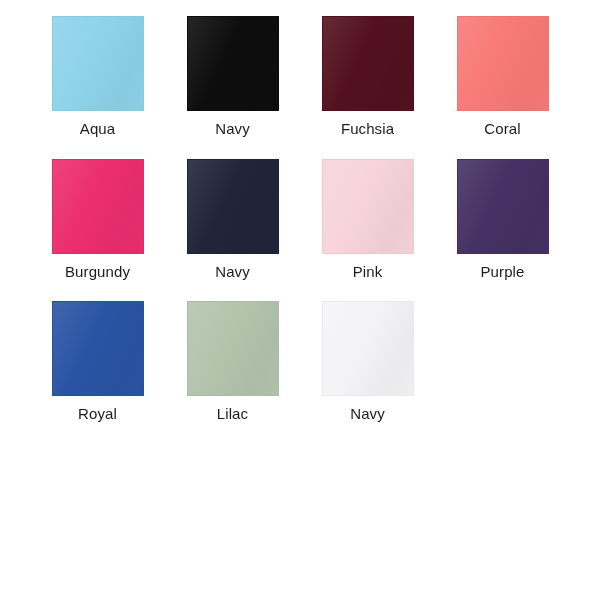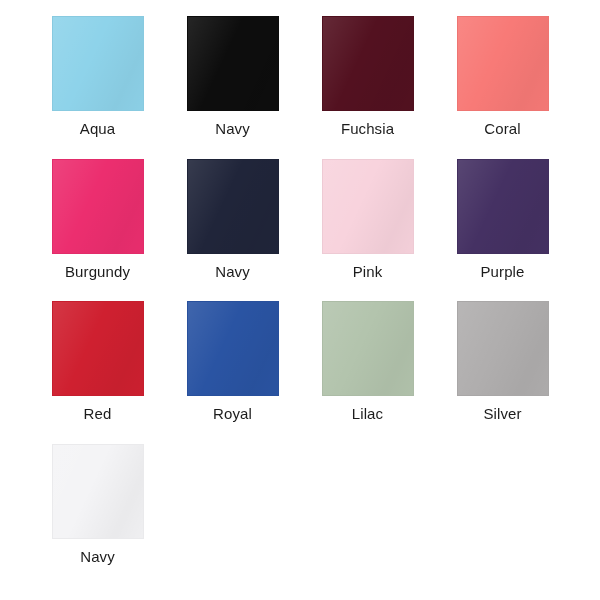--- a/index.html
+++ b/index.html
@@ -89,32 +89,24 @@
     </div>
     <div class="swatch-cell">
       <div class="swatch-chip" style="background-color: rgb(248, 211, 221);"></div>
       <div class="swatch-label">Pink</div>
     </div>
     <div class="swatch-cell">
       <div class="swatch-chip" style="background-color: rgb(69, 49, 99);"></div>
       <div class="swatch-label">Purple</div>
     </div>
     <div class="swatch-cell">
-      <div class="swatch-chip" style="background-color: rgb(207, 32, 48);"></div>
-      <div class="swatch-label">Red</div>
-    </div>
-    <div class="swatch-cell">
       <div class="swatch-chip" style="background-color: rgb(42, 84, 163);"></div>
       <div class="swatch-label">Royal</div>
     </div>
     <div class="swatch-cell">
       <div class="swatch-chip" style="background-color: rgb(179, 196, 173);"></div>
       <div class="swatch-label">Lilac</div>
     </div>
     <div class="swatch-cell">
-      <div class="swatch-chip" style="background-color: rgb(176, 174, 174);"></div>
-      <div class="swatch-label">Silver</div>
-    </div>
-    <div class="swatch-cell">
       <div class="swatch-chip" style="background-color: rgb(244, 244, 246);"></div>
       <div class="swatch-label">Navy</div>
     </div>
   </div>
 
 </body></html>

